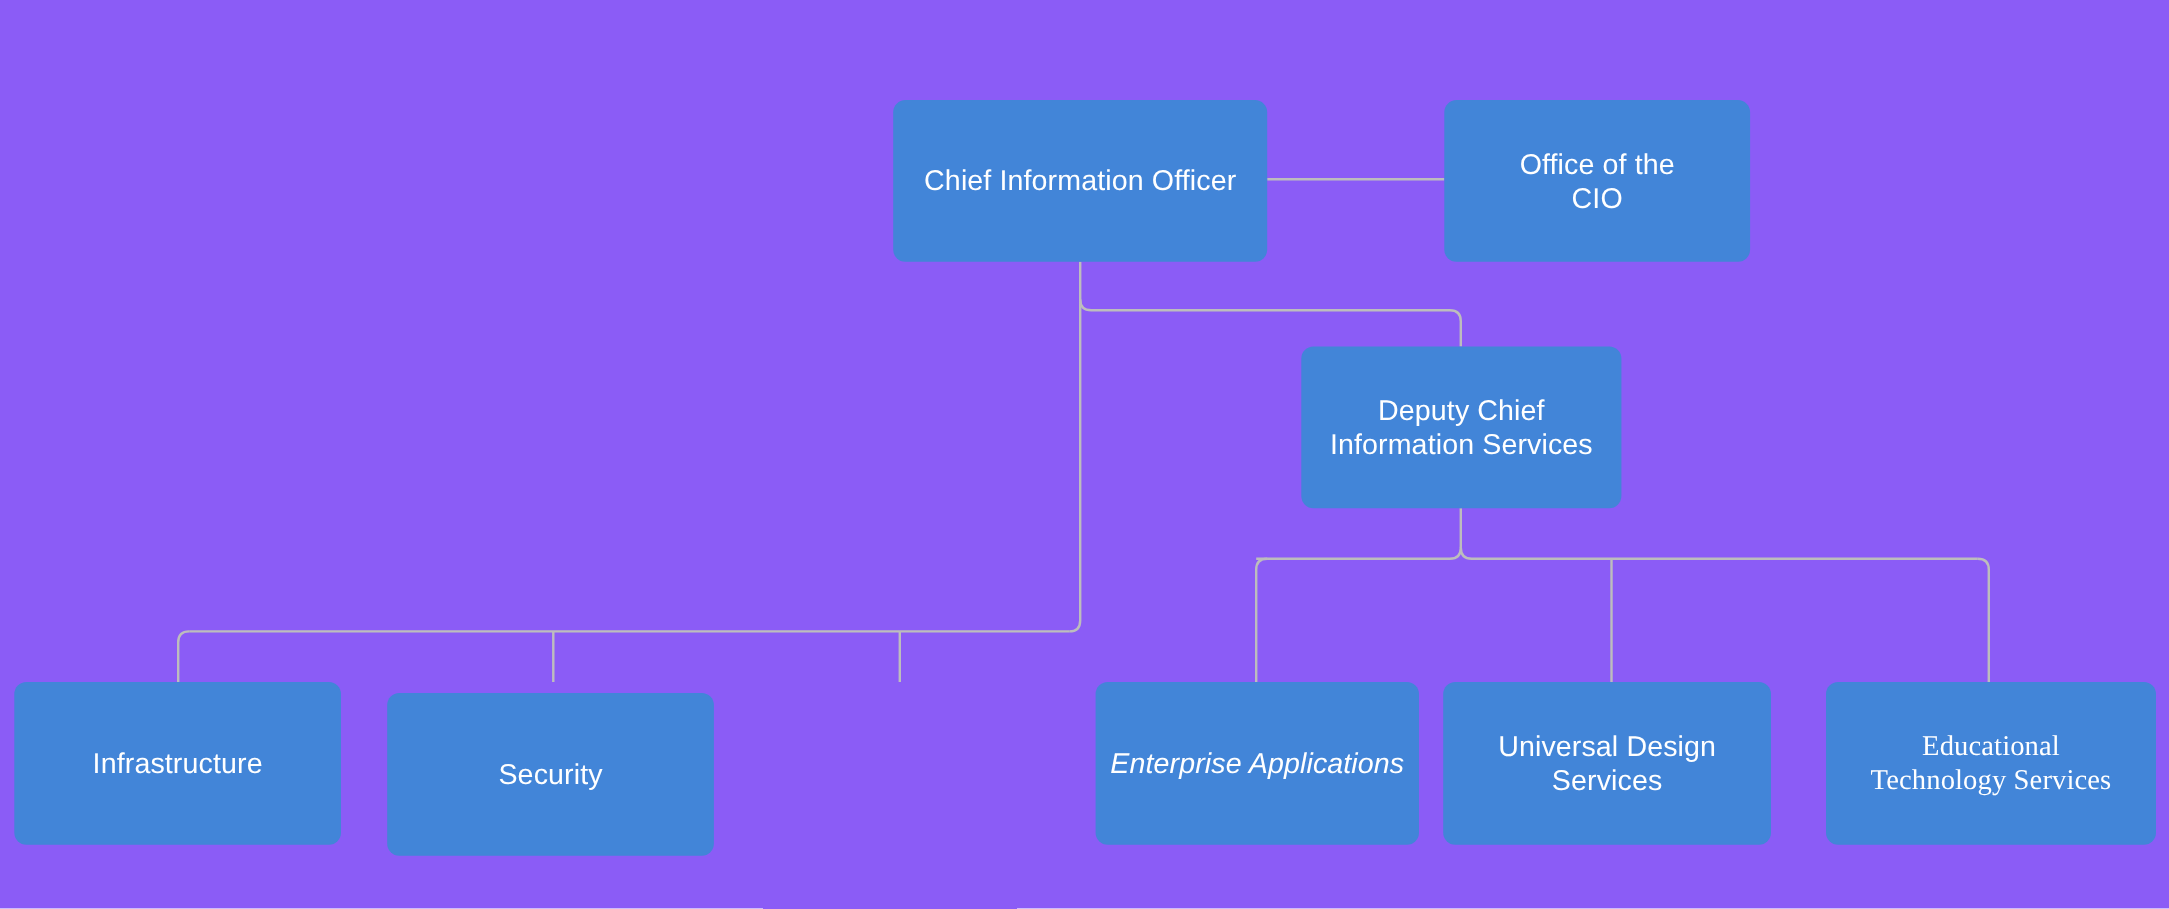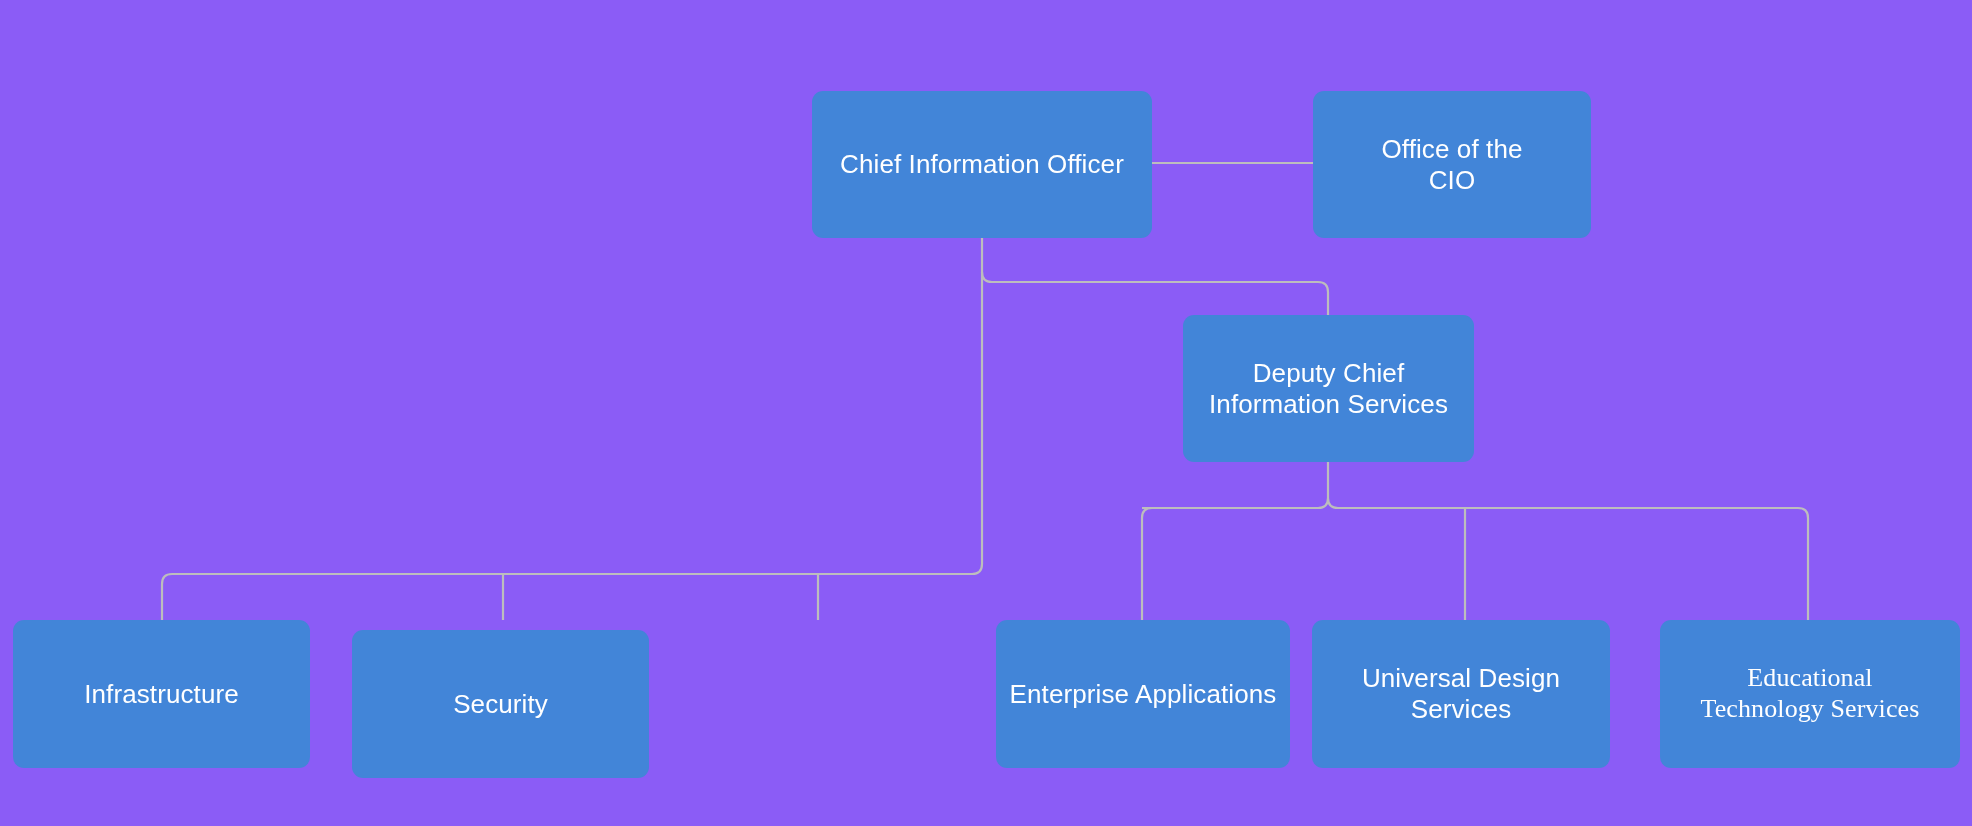--- a/index.html
+++ b/index.html
@@ -94,21 +94,21 @@
 
   <div class="node" style="left:13px; top:620px; width:297px; height:148px;">
     <span class="node-label">Infrastructure</span>
   </div>
 
   <div class="node" style="left:352px; top:620px; width:297px; height:148px;margin-top:10px;">
     <span class="node-label">Security</span>
   </div>
 
 
-  <div class="node" style="left:996px; top:620px; width:294px; height:148px;">
+  <div class="node" style="left:996px; top:620px; width:294px; height:148px;font-style:italic;">
     <span class="node-label">Enterprise Applications</span>
   </div>
 
   <div class="node" style="left:1312px; top:620px; width:298px; height:148px;">
     <span class="node-label">Universal Design
 Services</span>
   </div>
 
   <div class="node" style="left:1660px; top:620px; width:300px; height:148px;font-family:Liberation Serif, serif;">
     <span class="node-label">Educational

